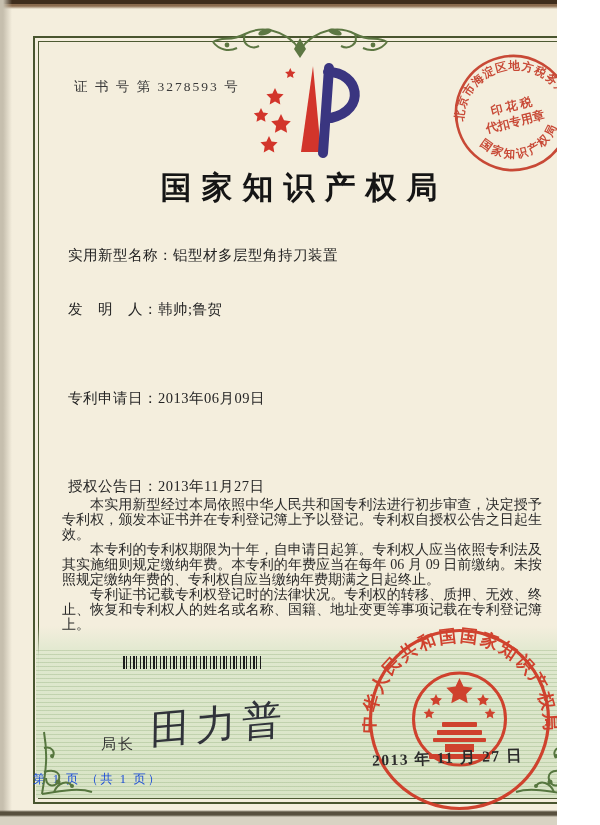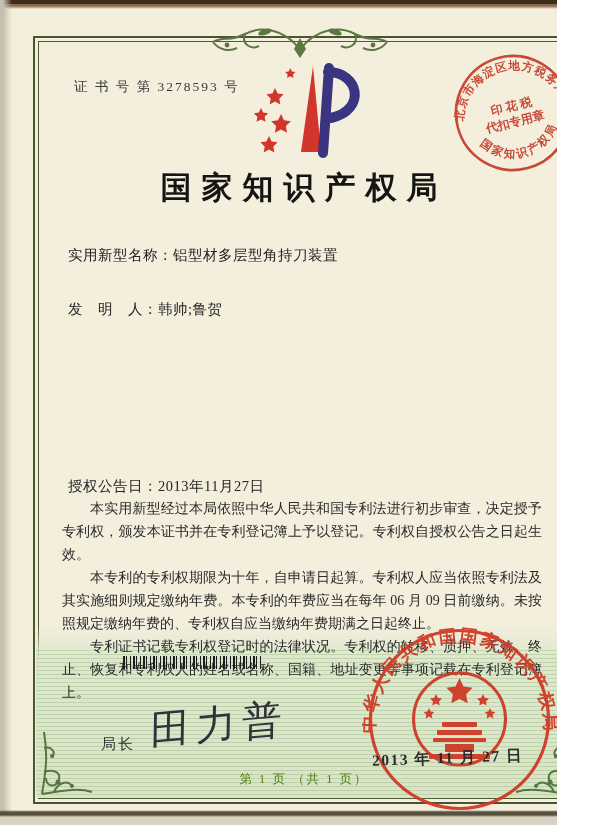--- a/index.html
+++ b/index.html
@@ -18,32 +18,32 @@
   
   .green-zone{position:absolute;left:36px;top:626px;width:536px;height:172px;
     background:linear-gradient(to bottom,rgba(221,231,204,0) 0,rgba(221,231,204,.95) 30px,#dde7cc 60px,#d9e4c6 100%);}
   .green-stripes{position:absolute;left:36px;top:650px;width:536px;height:148px;
     background:repeating-linear-gradient(to bottom,rgba(130,164,108,.30) 0 1px,rgba(130,164,108,0) 1px 4px);}
   .cert-number{position:absolute;left:74px;top:78px;font-size:13.5px;letter-spacing:2px;color:#3a3a3a;}
   .title{position:absolute;left:33px;top:167px;width:542px;text-align:center;
     font-size:31px;font-weight:600;letter-spacing:10px;color:#151515;}
   .field{position:absolute;left:68px;font-size:14.5px;color:#242424;letter-spacing:.5px;white-space:nowrap;}
   .f0{top:246px}.f1{top:300px}.f2{top:344px}.f3{top:389px}.f4{top:432px}.f5{top:477px}
-  .body-text{position:absolute;left:62px;top:497px;width:480px;font-size:14px;line-height:23px;
+  .body-text{position:absolute;left:62px;top:497px;width:480px;font-size:14px;line-height:15px;
     color:#2a2a2a;text-align:justify;}
   .body-text p{margin:0;text-indent:2em;}
   .barcode{position:absolute;left:123px;top:656px;width:138px;height:13px;
     background:repeating-linear-gradient(to right,#1d1d1d 0 2px,rgba(0,0,0,0) 2px 3px,#1d1d1d 3px 4px,rgba(0,0,0,0) 4px 7px,#1d1d1d 7px 8px,rgba(0,0,0,0) 8px 10px);}
   .director{position:absolute;left:101px;top:735px;font-size:15px;color:#333;letter-spacing:2px;}
   .signature{position:absolute;left:150px;top:697px;font-size:40px;color:#30333a;
     transform:rotate(-5deg) skewX(-6deg);letter-spacing:6px;font-weight:500;}
   .seal-date{position:absolute;left:372px;top:748px;font-size:15.5px;color:#2b2b2b;
     letter-spacing:1.5px;transform:rotate(-2deg);font-weight:600;}
-  .footer{position:absolute;left:33px;top:771px;width:542px;text-align:center;
-    font-size:12.5px;color:#4d7c0f;letter-spacing:2px;}
+  .footer{position:absolute;left:33px;top:771px;width:542px;
+    font-size:12.5px;color:#1d4ed8;letter-spacing:2px;}
   .svg-abs{position:absolute;}
   .stamp-rot{transform:rotate(-14deg);}
 </style>
 </head>
 <body>
 
 <div class="page">
 
   <div class="edge-top"></div>
   <div class="edge-left"></div>
@@ -102,20 +102,21 @@
       <text font-size="11.5" fill="#c43b28" font-weight="bold" letter-spacing="2">
         <textPath href="#arcBot" startOffset="50%" text-anchor="middle">国家知识产权局</textPath>
       </text>
     </g>
   </svg>
 
   <div class="title">国家知识产权局</div>
 
   <div class="field f0"><span>实用新型名称：</span><span>铝型材多层型角持刀装置</span></div>
   <div class="field f1"><span>发　明　人：</span><span>韩帅;鲁贺</span></div>
+  <div class="field f3"><span>专利申请日：</span><span>2013年06月09日</span></div>
   <div class="field f5"><span>授权公告日：</span><span>2013年11月27日</span></div>
 
   <div class="body-text">
     <p>本实用新型经过本局依照中华人民共和国专利法进行初步审查，决定授予专利权，颁发本证书并在专利登记簿上予以登记。专利权自授权公告之日起生效。</p>
     <p>本专利的专利权期限为十年，自申请日起算。专利权人应当依照专利法及其实施细则规定缴纳年费。本专利的年费应当在每年 06 月 09 日前缴纳。未按照规定缴纳年费的、专利权自应当缴纳年费期满之日起终止。</p>
     <p>专利证书记载专利权登记时的法律状况。专利权的转移、质押、无效、终止、恢复和专利权人的姓名或名称、国籍、地址变更等事项记载在专利登记簿上。</p>
   </div>
 
   <div class="barcode"></div>
 

